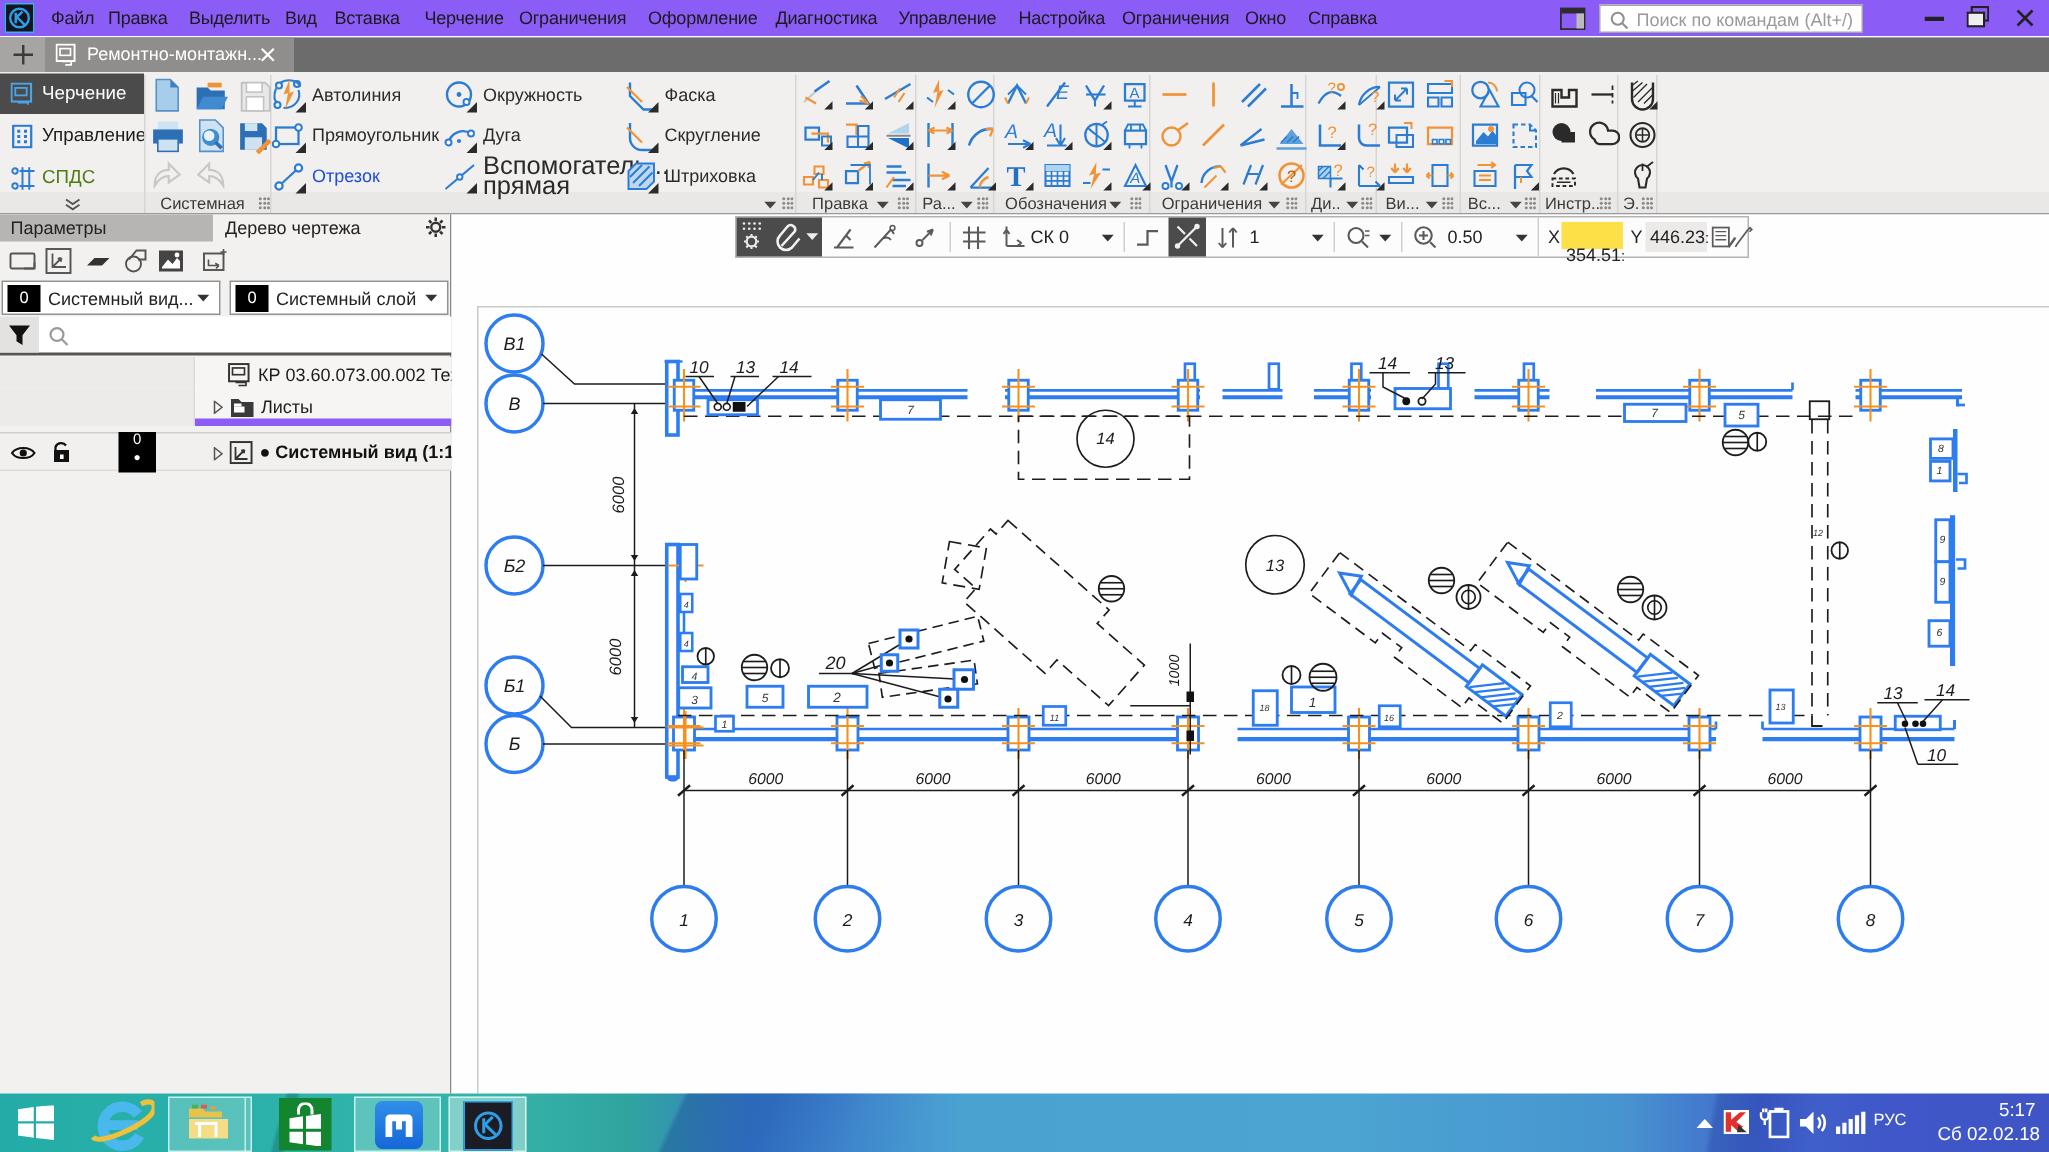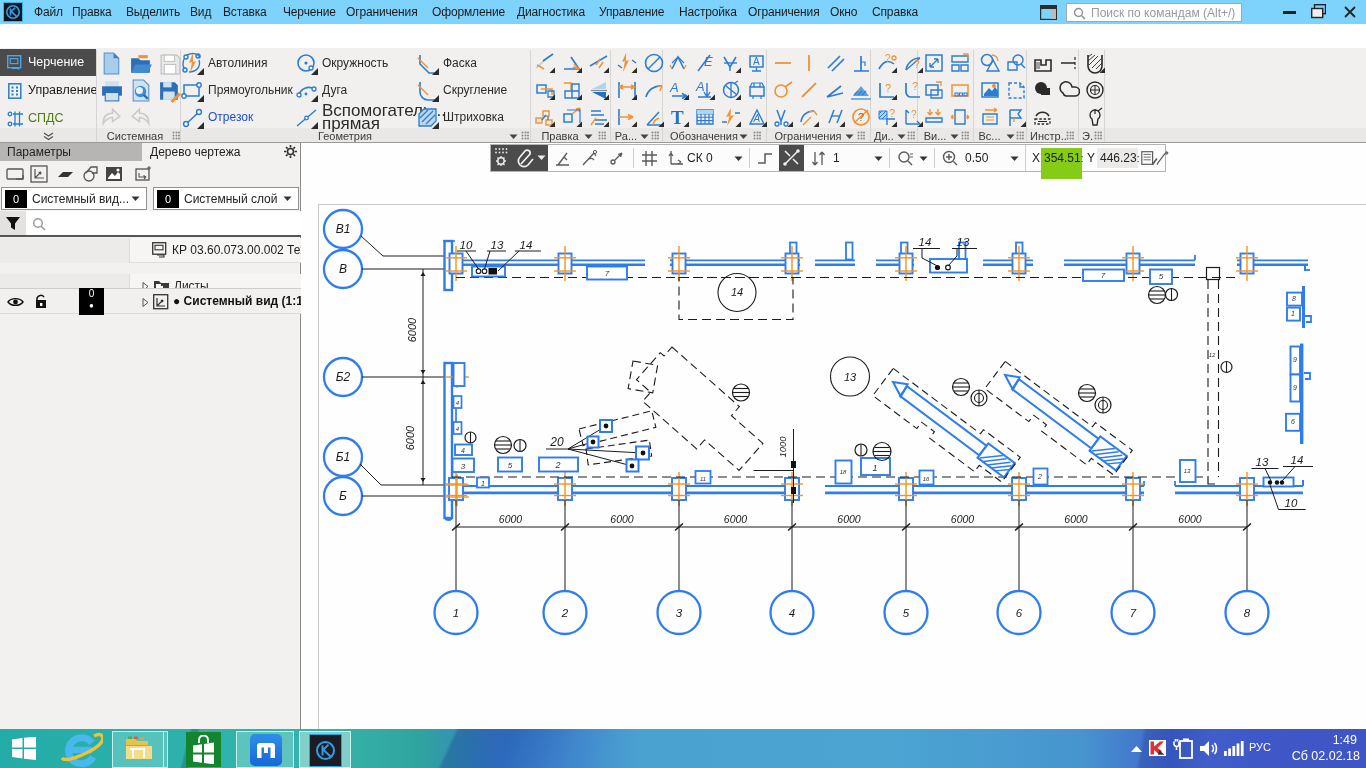--- a/index.html
+++ b/index.html
@@ -1,17 +1,17 @@
 <!DOCTYPE html>
 <html><head><meta charset="utf-8"><style>
 *{margin:0;padding:0;box-sizing:border-box}
 html,body{width:1366px;height:768px;overflow:hidden;font-family:"Liberation Sans",sans-serif;}
 #root{position:relative;width:1366px;height:768px;background:#fff}
 .abs{position:absolute}
-.menubar{left:0;top:0;width:1366px;height:25px;background:#7dd3fc;border-bottom:1px solid #fdfdfd}
+.menubar{left:0;top:0;width:1366px;height:25px;background:#8b5cf6;border-bottom:1px solid #fdfdfd}
 .menu-item{position:absolute;top:0;height:25px;line-height:25px;font-size:12px;letter-spacing:-0.15px;color:#1b1b1b}
 .tabbar{left:0;top:25px;width:1366px;height:23px;background:#6c6c6c}
 .ribbon{left:0;top:48px;width:1366px;height:95px;background:#f1f0ef}
 .glabel{position:absolute;top:81px;height:14px;font-size:11px;color:#3a3a3a;text-align:center;line-height:14px}
 .gsep{position:absolute;top:2px;height:92px;width:1px;background:#d7d5d3}
 .ricon{position:absolute;width:24px;height:24px}
 .leftpanel{left:0;top:143px;width:301px;height:586px;background:#f2f1f0;border-right:1px solid #8a8a8a}
 .canvas{left:301px;top:143px;width:1065px;height:586px;background:#fefefe}
 .taskbar{left:0;top:729px;width:1366px;height:39px}
 .combo{position:absolute;background:#fff;border:1px solid #919191;font-size:12px;color:#222}
@@ -53,20 +53,38 @@
       <svg class="abs" style="left:1283px;top:11px" width="13" height="3" viewBox="0 0 13 3">
         <rect width="13" height="3" fill="#222"></rect>
       </svg>
       <svg class="abs" style="left:1311px;top:4px" width="15" height="15" viewBox="0 0 15 15">
         <rect x="3.5" y="0.7" width="11" height="9" fill="none" stroke="#222" stroke-width="1.4"></rect>
         <rect x="0.7" y="4.5" width="11" height="9" fill="#efeeed" stroke="#222" stroke-width="1.4"></rect>
       </svg>
       <svg class="abs" style="left:1344px;top:6px" width="12" height="12" viewBox="0 0 12 12">
         <path d="M1 1 L11 11 M11 1 L1 11" stroke="#222" stroke-width="1.8"></path>
       </svg>
+    </div>
+    <div class="abs tabbar">
+      <div class="abs" style="left:0;top:0;width:30px;height:23px;background:#a7a5a4">
+        <svg class="abs" style="left:8px;top:4px" width="15" height="15" viewBox="0 0 15 15">
+          <path d="M7.5 1 V14 M1 7.5 H14" stroke="#3a3a3a" stroke-width="1.6"></path>
+        </svg>
+      </div>
+      <div class="abs" style="left:30px;top:0;width:166px;height:23px;background:#908e8d;color:#fff;font-size:12px;line-height:23px">
+        <svg class="abs" style="left:7px;top:4px" width="16" height="15" viewBox="0 0 16 15">
+          <rect x="0.7" y="0.7" width="12" height="11" fill="none" stroke="#fff" stroke-width="1.3"></rect>
+          <rect x="3" y="3.4" width="7" height="4.5" fill="none" stroke="#fff" stroke-width="1.1"></rect>
+          <path d="M4.5 12 h6 v2.2 h-4" stroke="#fff" stroke-width="1.1" fill="none"></path>
+        </svg>
+        <span style="position:absolute;left:28px">Ремонтно-монтажн...</span>
+        <svg class="abs" style="left:143px;top:6px" width="11" height="11" viewBox="0 0 11 11">
+          <path d="M1.5 1.5 L9.5 9.5 M9.5 1.5 L1.5 9.5" stroke="#fff" stroke-width="1.5"></path>
+        </svg>
+      </div>
     </div>
     <div class="abs ribbon" style="border-bottom:1px solid #9a9a9a">
       <div class="abs" style="left:0;top:80px;width:1366px;height:14px;background:#e9e8e6"></div>
       <div class="abs" style="left:0;top:1px;width:96px;height:27px;background:#4b4b4b;color:#fff;font-size:12.5px;line-height:27px">
         <svg class="abs" style="left:7px;top:6px" width="17" height="15" viewBox="0 0 17 15">
           <rect x="0.7" y="0.7" width="13" height="12" fill="none" stroke="#4ba6e8" stroke-width="1.4"></rect>
           <rect x="3.2" y="3.6" width="7.6" height="5" fill="none" stroke="#4ba6e8" stroke-width="1.2"></rect>
           <path d="M5 13.4 h6.6 v1.4" stroke="#4ba6e8" stroke-width="1.2" fill="none"></path>
         </svg>
         <span style="position:absolute;left:28px">Черчение</span>
@@ -108,21 +126,20 @@
           <circle cx="4.5" cy="1.5" r="1"></circle>
           <circle cx="7" cy="1.5" r="1"></circle>
           <circle cx="1.5" cy="4.5" r="1"></circle>
           <circle cx="4.5" cy="4.5" r="1"></circle>
           <circle cx="7" cy="4.5" r="1"></circle>
           <circle cx="1.5" cy="7.5" r="1"></circle>
           <circle cx="4.5" cy="7.5" r="1"></circle>
           <circle cx="7" cy="7.5" r="1"></circle>
         </g>
       </svg>
-      <div class="glabel" style="left:184px;width:322px;overflow:hidden;white-space:nowrap">Геометрия</div>
       <svg class="abs" style="left:509px;top:86px" width="9" height="6" viewBox="0 0 9 6">
         <path d="M0.5 0.5 L4.5 5 L8.5 0.5 Z" fill="#444"></path>
       </svg>
       <svg class="abs" style="left:521px;top:83px" width="8" height="11" viewBox="0 0 8 11">
         <g fill="#8a8a8a">
           <circle cx="1.5" cy="1.5" r="1"></circle>
           <circle cx="4.5" cy="1.5" r="1"></circle>
           <circle cx="7" cy="1.5" r="1"></circle>
           <circle cx="1.5" cy="4.5" r="1"></circle>
           <circle cx="4.5" cy="4.5" r="1"></circle>
@@ -753,21 +770,21 @@
       </div>
       <div class="abs" style="left:0;top:95px;width:301px;height:25px;background:#f6f5f4;border-bottom:1px solid #e0deda">
         <div style="position:absolute;left:0;top:0;width:130px;height:25px;background:#ecebe9;border-right:1px solid #dddbd9"></div>
         <svg style="position:absolute;left:152px;top:4px" width="17" height="16" viewBox="0 0 17 16">
           <rect x="0.7" y="0.7" width="13" height="11.5" fill="none" stroke="#333" stroke-width="1.3"></rect>
           <rect x="3" y="3.3" width="8" height="4.5" fill="none" stroke="#333" stroke-width="1.1"></rect>
           <path d="M5 13 h7 v2 h-5" stroke="#333" stroke-width="1.1" fill="none"></path>
         </svg>
         <span style="position:absolute;left:172px;top:5px;font-size:12px;color:#1d1d1d;white-space:nowrap">КР 03.60.073.00.002 Техн</span>
       </div>
-      <div class="abs" style="left:0;top:131px;width:301px;height:25px;background:#f6f5f4;border-bottom:1px solid #8b5cf6">
+      <div class="abs" style="left:0;top:116px;width:301px;height:25px;background:#f6f5f4;border-bottom:5px solid #8b5cf6">
         <div style="position:absolute;left:0;top:0;width:130px;height:25px;background:#ecebe9;border-right:1px solid #dddbd9"></div>
         <svg style="position:absolute;left:142px;top:8px" width="7" height="9" viewBox="0 0 7 9">
           <path d="M1 0.5 L6 4.5 L1 8.5 Z" fill="none" stroke="#555" stroke-width="1"></path>
         </svg>
         <svg style="position:absolute;left:153px;top:5px" width="17" height="15" viewBox="0 0 17 15">
           <path d="M1 2 h5 l2 2 h8 v10 h-15 z" fill="#3a3a3a"></path>
           <rect x="3" y="7" width="7" height="4" fill="#fff"></rect>
           <rect x="3" y="5" width="5" height="2" fill="#fff"></rect>
         </svg>
         <span style="position:absolute;left:174px;top:5px;font-size:12px;color:#1d1d1d">Листы</span>
@@ -876,21 +893,21 @@
         <svg style="position:absolute;left:450px;top:4px" width="19" height="19" viewBox="0 0 19 19">
           <circle cx="8" cy="8" r="5.5" fill="none" stroke="#5a5a5a" stroke-width="1.4"></circle>
           <path d="M8 5 V11 M5 8 H11 M12.5 12.5 l3.5 3.5" stroke="#5a5a5a" stroke-width="1.4"></path>
         </svg>
         <span style="position:absolute;left:474px;top:6px;font-size:12px;color:#222">0.50</span>
         <svg style="position:absolute;left:519px;top:11px" width="9" height="6" viewBox="0 0 9 6">
           <path d="M0.5 0.5 L4.5 5 L8.5 0.5 Z" fill="#333"></path>
         </svg>
         <div style="position:absolute;left:534px;top:0px;width:1px;height:26px;background:#cfcfcf"></div>
         <span style="position:absolute;left:541px;top:6px;font-size:12px;color:#222">X</span>
-        <div style="position:absolute;left:550px;top:3px;width:41px;height:31px;background:#84cc16;font-size:12px;color:#222;padding:3px 0 0 3px">354.51<span style="font-size:10px">:</span></div>
+        <div style="position:absolute;left:550px;top:3px;width:41px;height:18px;background:#fde047;font-size:12px;color:#222;padding:15px 0 0 3px">354.51<span style="font-size:10px">:</span></div>
         <span style="position:absolute;left:596px;top:6px;font-size:12px;color:#222">Y</span>
         <div style="position:absolute;left:606px;top:3px;width:41px;height:20px;background:#ebeae9;font-size:12px;color:#222;padding:3px 0 0 3px">446.23<span style="font-size:10px">:</span></div>
         <svg style="position:absolute;left:649px;top:3px" width="18" height="20" viewBox="0 0 20 20">
           <rect x="2" y="3" width="12" height="14" fill="none" stroke="#5a5a5a" stroke-width="1.3"></rect>
           <path d="M4 6 h8 M4 9 h8 M4 12 h8" stroke="#5a5a5a" stroke-width="1"></path>
           <path d="M13 17 l5 -7 1.5 1 -5 7 z" fill="#5a5a5a"></path>
         </svg>
         <svg style="position:absolute;left:664px;top:3px" width="14" height="20" viewBox="0 0 18 20">
           <path d="M4 16 L13 4 M13 4 l2 -2 1.5 1.5 -2 2 M4 16 l-1.5 2.5" stroke="#5a5a5a" stroke-width="1.5" fill="none"></path>
         </svg>
@@ -1319,16 +1336,16 @@
         <g fill="#fff">
           <rect x="0" y="10" width="2.8" height="5"></rect>
           <rect x="4.2" y="7.5" width="2.8" height="7.5"></rect>
           <rect x="8.4" y="5" width="2.8" height="10"></rect>
           <rect x="12.6" y="2.5" width="2.8" height="12.5"></rect>
           <rect x="16.8" y="0" width="2.8" height="15"></rect>
         </g>
       </svg>
       <div class="abs" style="left:1249px;top:12px;font-size:11px;color:#fff">РУС</div>
       <div class="abs" style="left:1285px;top:3px;width:75px;text-align:right;font-size:12.5px;color:#fff;line-height:16px">
-        <div style="padding-right:3px">1:49</div>
+        <div style="padding-right:3px">5:17</div>
         <div>Сб 02.02.18</div>
       </div>
     </div>
   </div>
 </body></html>

